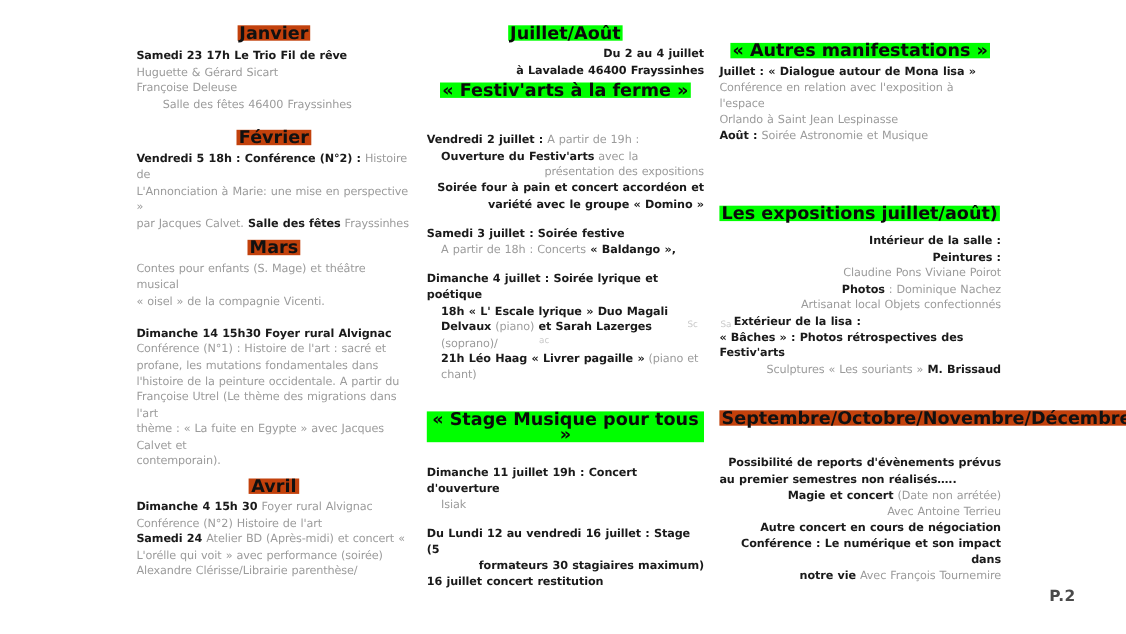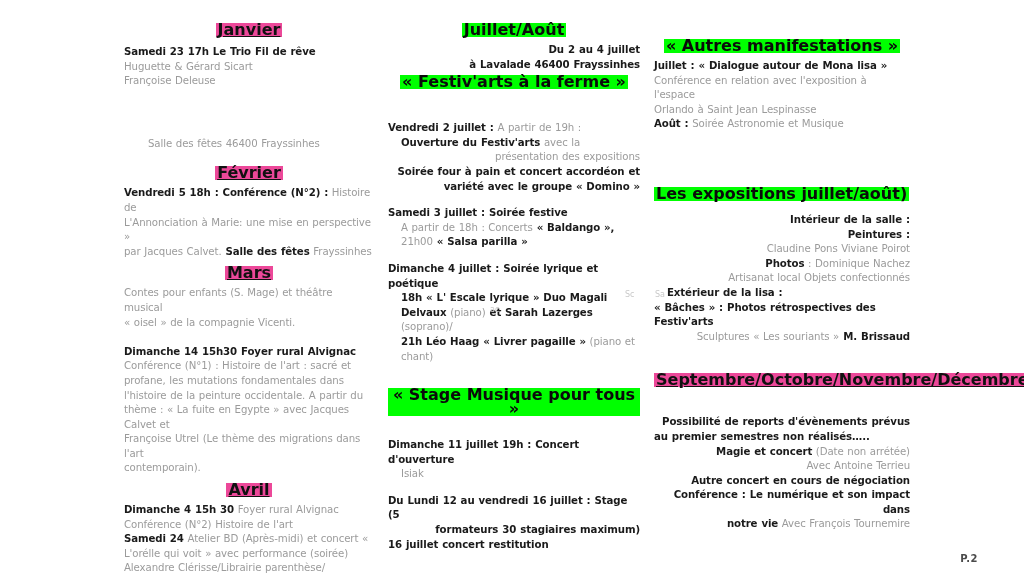--- a/index.html
+++ b/index.html
@@ -33,53 +33,52 @@
     letter-spacing:-0.1px;
     white-space:normal;
     word-spacing:0.5px;
   }
   
   .dark{ color:#1a1a1a; font-weight:bold; }
   
   .faint{ color:#9b9b9b; font-weight:normal; }
 
   .hl-yellow{
-    background:#ec4899;
+    background:#c2410c;
     color:#111111;
     font-weight:bold;
     padding:0 2px;
     display:inline-block;
     line-height:14px;
-    text-decoration:underline;
   }
   .hl-green{
     background:#00ff00;
     color:#0a0a0a;
     font-weight:bold;
     padding:0 2px;
     display:inline-block;
     line-height:14px;
   }
   .center{ text-align:right; }
   .head-wrap{ text-align:center; margin:0; }
   .spacer-4{height:4px;}
   .spacer-6{height:6px;}
   .spacer-10{height:10px;}
   .spacer-12{height:12px;}
   .spacer-14{height:14px;}
   .spacer-16{height:16px;}
   .spacer-20{height:20px;}
   .indent1{ padding-left:13px; }
-  .indent2{ padding-left:24px;margin-top:48px; }
+  .indent2{ padding-left:24px; }
   .indent-sm{ padding-left:7px;text-align:right; }
 
   .page-num{
     position:absolute;
-    right:46px; bottom:12px;
-    font-size:10px;
+    right:46px; bottom:26px;
+    font-size:14px;
     color:#4a4a4a;
     font-weight:bold;
     letter-spacing:0.5px;
     margin-top:16px;
   }
   .artifact{
     position:absolute;
     font-size:8px;
     color:#c9c9c9;
   }
@@ -124,22 +123,22 @@
     </div>
     <div class="spacer-4"></div>
     <div class="blk">
         <div class="line"><span class="faint">Contes pour enfants (S. Mage) et théâtre musical</span></div>
         <div class="line"><span class="faint">« oisel » de la compagnie Vicenti.</span></div>
         <div class="line">&nbsp;</div>
         <div class="line"><span class="dark">Dimanche 14 15h30 Foyer rural Alvignac</span></div>
         <div class="line"><span class="faint">Conférence (N°1) :  Histoire de l'art :  sacré et</span></div>
         <div class="line"><span class="faint">profane, les mutations fondamentales dans</span></div>
         <div class="line"><span class="faint">l'histoire de la peinture occidentale. A partir du</span></div>
+        <div class="line"><span class="faint">Françoise Utrel (Le thème des migrations dans l'art</span></div>
         <div class="line"><span class="faint">thème : « La fuite en Egypte » avec Jacques Calvet et</span></div>
-        <div class="line"><span class="faint">Françoise Utrel (Le thème des migrations dans l'art</span></div>
         <div class="line"><span class="faint">contemporain).</span></div>
       </div>
 
     <div class="spacer-4"></div>
     <div class="head-wrap">
       <span class="hl-yellow">Avril</span>
     </div>
     <div class="spacer-4"></div>
     <div class="blk">
         <div class="line"><span class="dark">Dimanche 4 15h 30</span><span class="faint">  Foyer rural Alvignac</span></div>
@@ -175,21 +174,20 @@
           <div class="line"><span class="dark">Vendredi 2 juillet :</span><span class="faint">  A partir de 19h :</span></div>
           <div class="line indent1"><span class="dark">Ouverture du Festiv'arts</span><span class="faint">  avec la</span></div>
           <div class="line indent-sm"><span class="faint">présentation des expositions</span></div>
           <div class="line indent-sm"><span class="dark">Soirée four à pain et concert accordéon et</span></div>
           <div class="line indent-sm"><span class="dark">variété avec le groupe « Domino »</span></div>
         </div>
         <div class="spacer-12"></div>
         <div class="blk">
           <div class="line"><span class="dark">Samedi 3 juillet : Soirée festive</span></div>
           <div class="line indent1"><span class="faint">A partir de 18h : Concerts</span><span class="dark">  « Baldango »,</span></div>
-          <div class="line indent1"><span class="faint">21h00</span><span class="dark">  « Salsa parilla »</span></div>
         </div>
         <div class="spacer-12"></div>
         <div class="blk">
           <div class="line"><span class="dark">Dimanche 4 juillet :  Soirée lyrique et poétique</span></div>
           <div class="line indent1"><span class="dark">18h « L' Escale lyrique » Duo Magali</span></div>
           <div class="line indent1"><span class="dark">Delvaux</span><span class="faint">  (piano)</span><span class="dark"> et Sarah Lazerges</span></div>
           <div class="line indent1"><span class="faint">(soprano)/</span></div>
           <div class="line indent1"><span class="dark">21h Léo Haag « Livrer pagaille »</span><span class="faint">  (piano et</span></div>
           <div class="line indent1"><span class="faint">chant)</span></div>
         </div>

